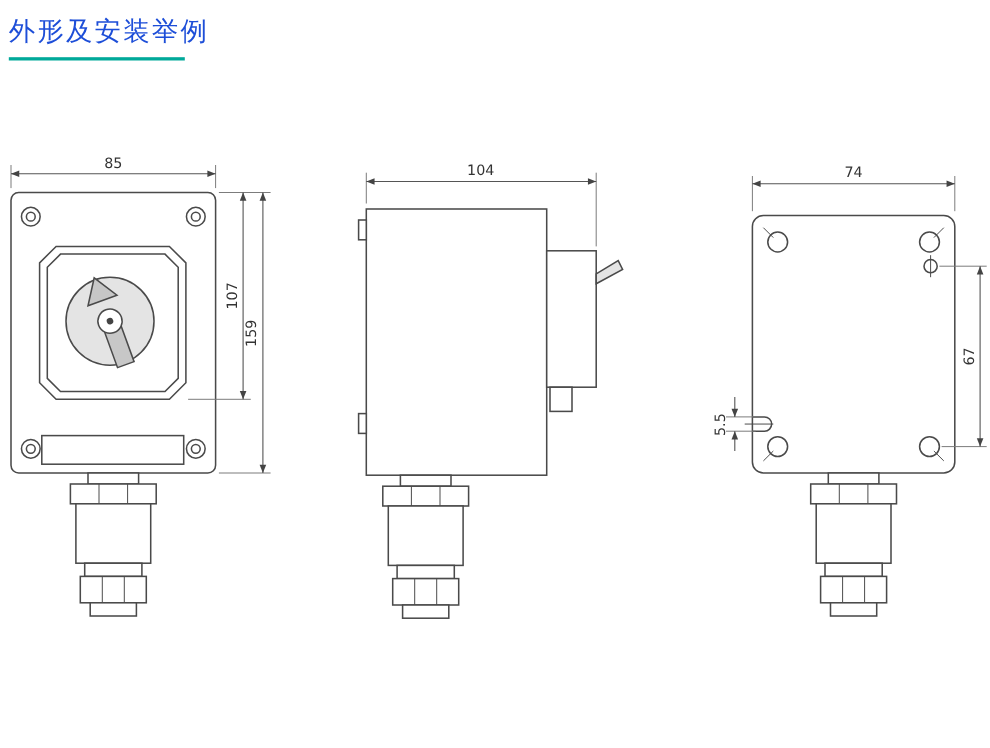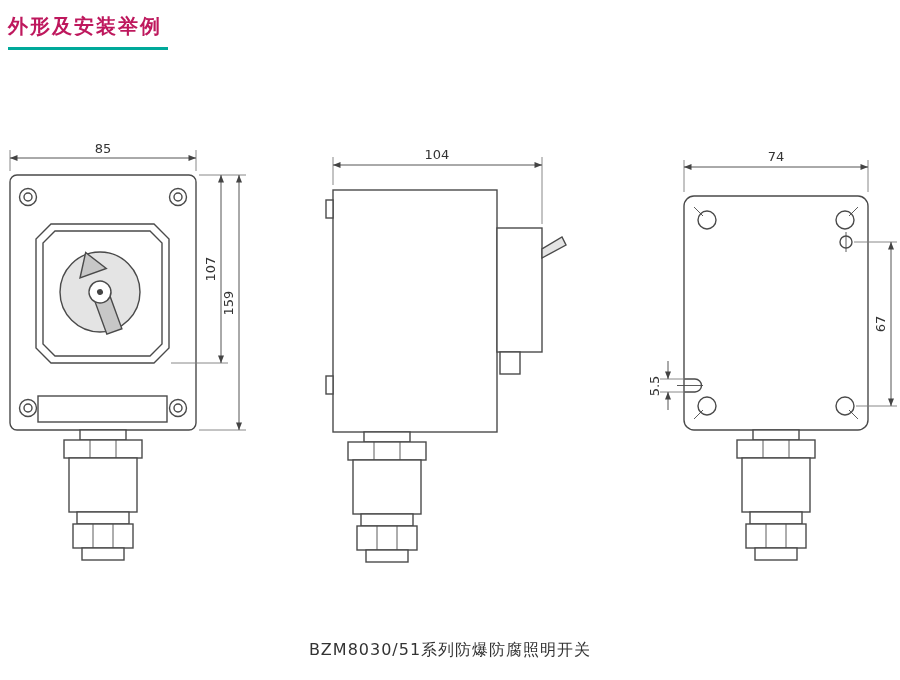--- a/index.html
+++ b/index.html
@@ -12,23 +12,23 @@
     overflow: hidden;
     font-family: "DejaVu Sans", "Liberation Sans", sans-serif;
   }
   .page-header {
     position: absolute;
     top: 14px;
     left: 8px;
     z-index: 2;
   }
   .title {
-    font-size: 20px;
-    font-weight: bold;
-    color: #be185d;
+    font-size: 24px;
+    font-weight: normal;
+    color: #1d4ed8;
     letter-spacing: 2px;
     line-height: 1.2;
   }
   .title-underline {
     margin-top: 9px;
     width: 160px;
     height: 3px;
     background: #00a99a;
   }
   .drawing-svg {
@@ -202,15 +202,14 @@
       <text class="dimtext" x="885" y="324" text-anchor="middle" transform="rotate(-90 885 324)">67</text>
 
       <line class="ext" x1="660" y1="379" x2="687" y2="379"></line>
       <line class="ext" x1="660" y1="392" x2="687" y2="392"></line>
       <line class="dim" x1="668" y1="361" x2="668" y2="379" marker-end="url(#arr)"></line>
       <line class="dim" x1="668" y1="410" x2="668" y2="392" marker-end="url(#arr)"></line>
       <text class="dimtext" x="659" y="386" text-anchor="middle" transform="rotate(-90 659 386)">5.5</text>
     </g>
   </svg>
 
-  <div class="caption">BZM8030/51系列防爆防腐照明开关</div>
 
 </div>
 
 </body></html>

